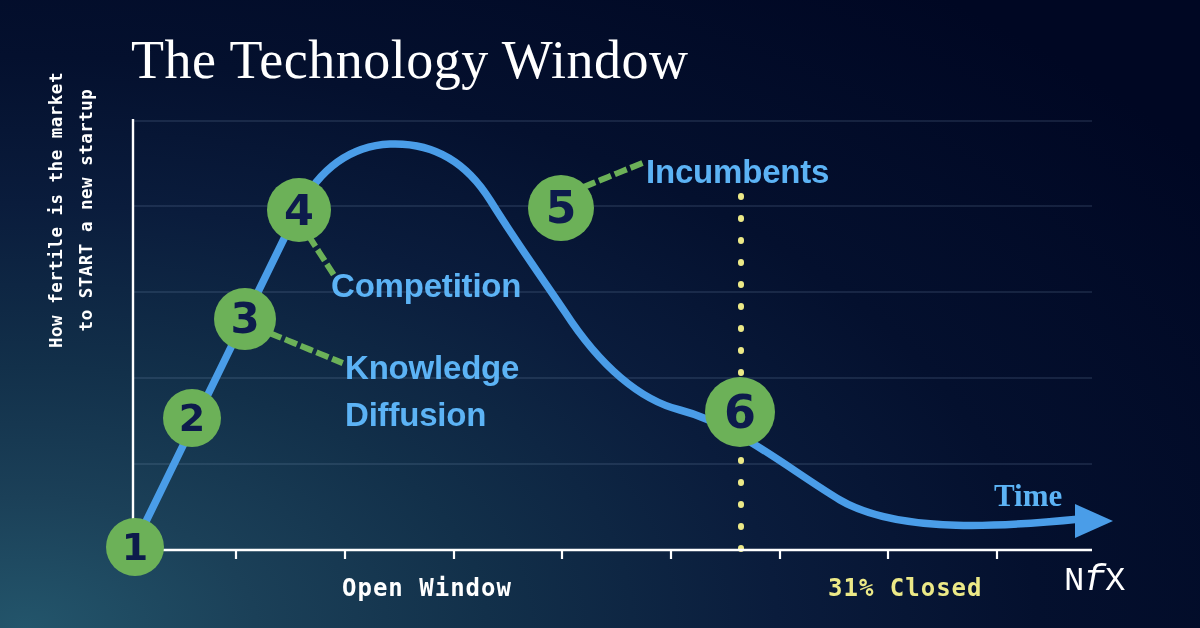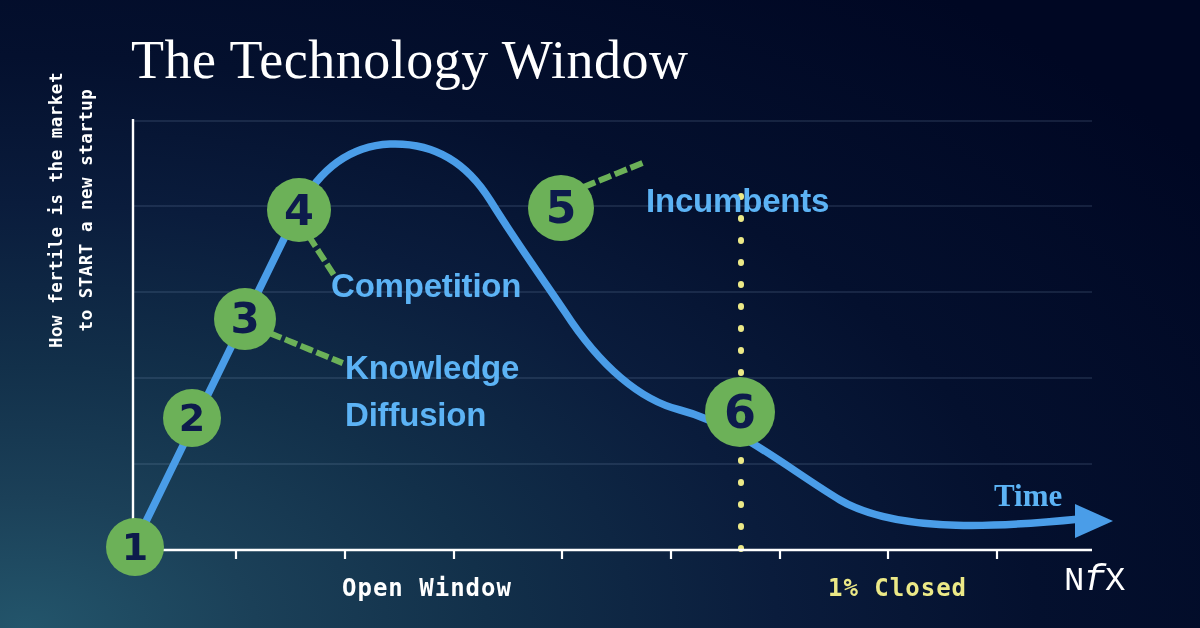--- a/index.html
+++ b/index.html
@@ -55,21 +55,21 @@
   
   .callout {
     position: absolute;
     color: #5cb3f5;
     font-weight: bold;
     font-size: 33px;
     line-height: 47px;
     letter-spacing: -0.2px;
     white-space: pre-line;
   }
-  #lbl-incumbents { left: 646px; top: 148px; margin-top: 29px; }
+  #lbl-incumbents { left: 646px; top: 148px; }
   #lbl-competition { left: 331px; top: 262px; }
   #lbl-knowledge { left: 345px; top: 344px; }
   #lbl-time {
     left: 994px;
     top: 481px;
     font-size: 31px;
     line-height: 30px;
     letter-spacing: 0px;
     font-family: Liberation Serif, serif;
   }
@@ -189,17 +189,17 @@
     <span>6</span>
   </div>
 
   <div class="callout" id="lbl-incumbents">Incumbents</div>
   <div class="callout" id="lbl-knowledge">Knowledge
 Diffusion</div>
   <div class="callout" id="lbl-competition">Competition</div>
   <div class="callout" id="lbl-time">Time</div>
 
   <div class="foot" id="foot-open">Open Window</div>
-  <div class="foot" id="foot-closed">1% Closed</div>
+  <div class="foot" id="foot-closed">31% Closed</div>
 
   <div id="logo"><span>N</span><span class="f">f</span><span>X</span></div>
 
 </div>
 
 </body></html>

